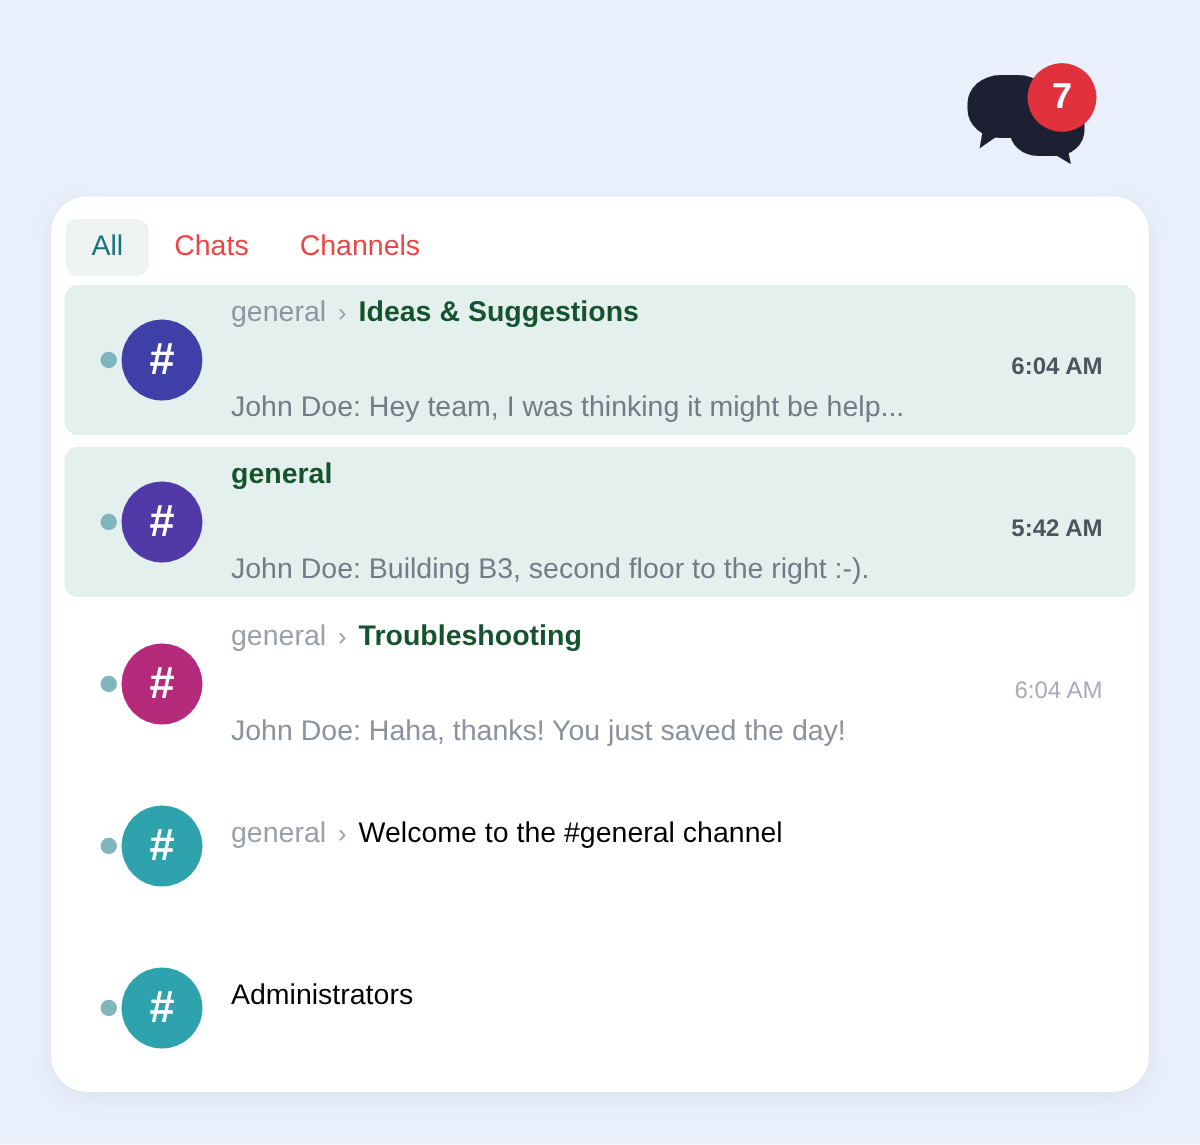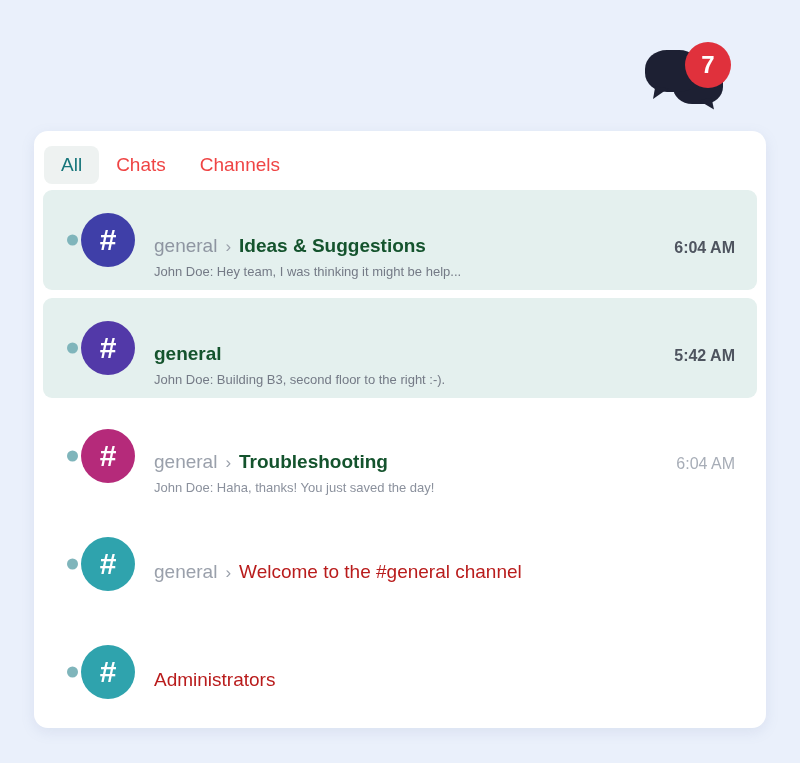--- a/index.html
+++ b/index.html
@@ -94,21 +94,21 @@
   }
 
   
   .card {
     position: absolute;
     left: 34px;
     top: 131px;
     width: 732px;
     height: 597px;
     background: #ffffff;
-    border-radius: 14px;
+    border-radius: 24px;
     box-shadow: 0 4px 14px rgba(110,125,170,0.13);
     overflow: hidden;
   }
 
   
   .tabs {
     display: flex;
     align-items: center;
     padding: 15px 0 0 10px;
     gap: 0px;
@@ -175,21 +175,21 @@
     margin-right: 19px;
   }
 
   .row-body {
     flex: 1;
     min-width: 0;
   }
 
   .row-top {
     display: flex;
-    align-items: flex-end;
+    align-items: flex-start;
     gap: 0;
   }
 
   .title-wrap {
     flex: 1;
     min-width: 0;
     display: flex;
     align-items: baseline;
     white-space: nowrap;
     overflow: hidden;
@@ -212,39 +212,39 @@
     font-weight: normal;
   }
 
   .sub {
     font-size: 19px;
     color: #14532d;
     font-weight: bold;
   }
 
   .sub.plain {
-    color: #b91c1c;
+    color: #000000;
     font-weight: normal;
   }
 
   .time {
     font-size: 16px;
     color: #a7adb7;
     margin-left: 14px;
     white-space: nowrap;
     margin-top: 38px;
   }
 
   .row.highlighted .time {
     color: #4e545f;
     font-weight: bold;
   }
 
   .preview {
-    font-size: 13px;
+    font-size: 19px;
     color: #8b919d;
     margin-top: 7px;
     white-space: nowrap;
     overflow: hidden;
     text-overflow: ellipsis;
   }
 
   .row.highlighted .preview {
     color: #747a86;
   }

